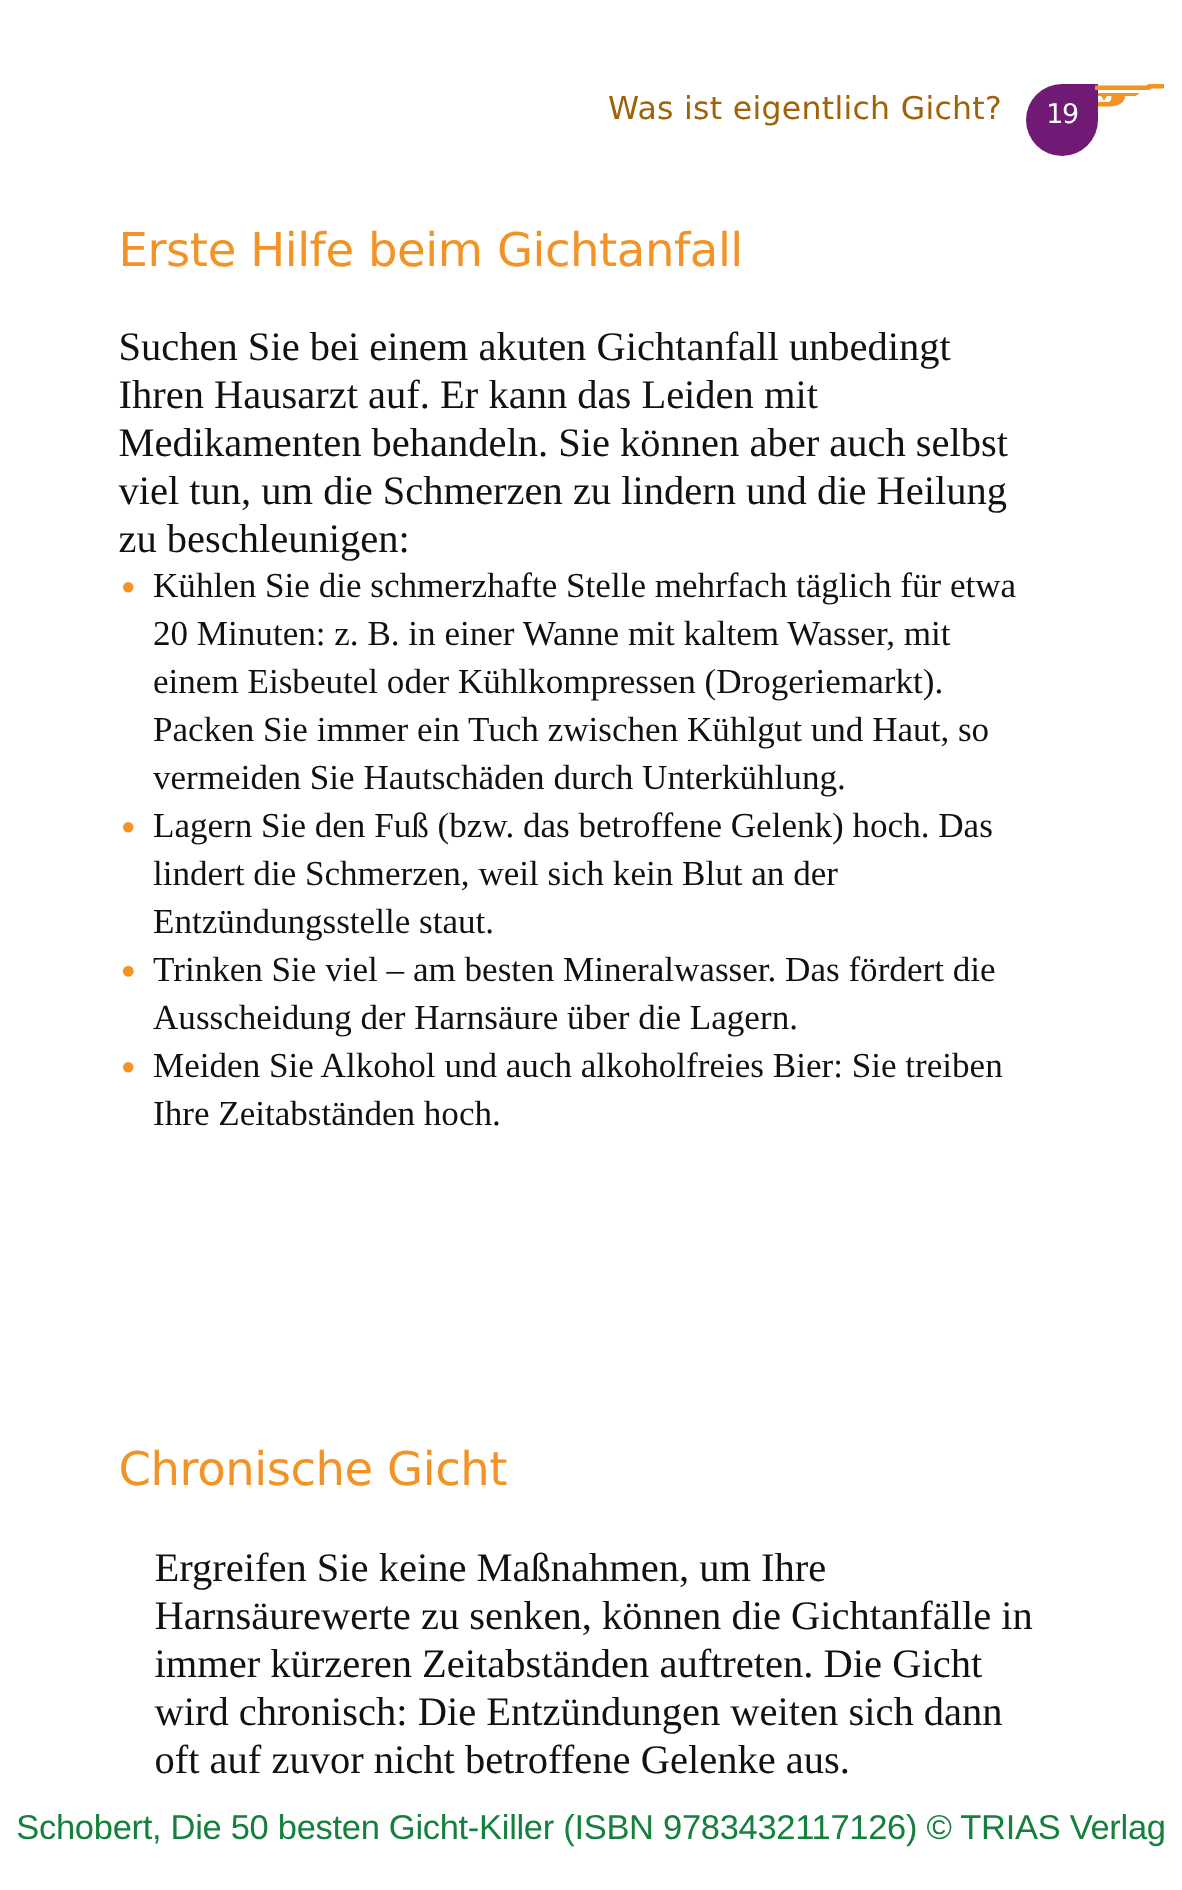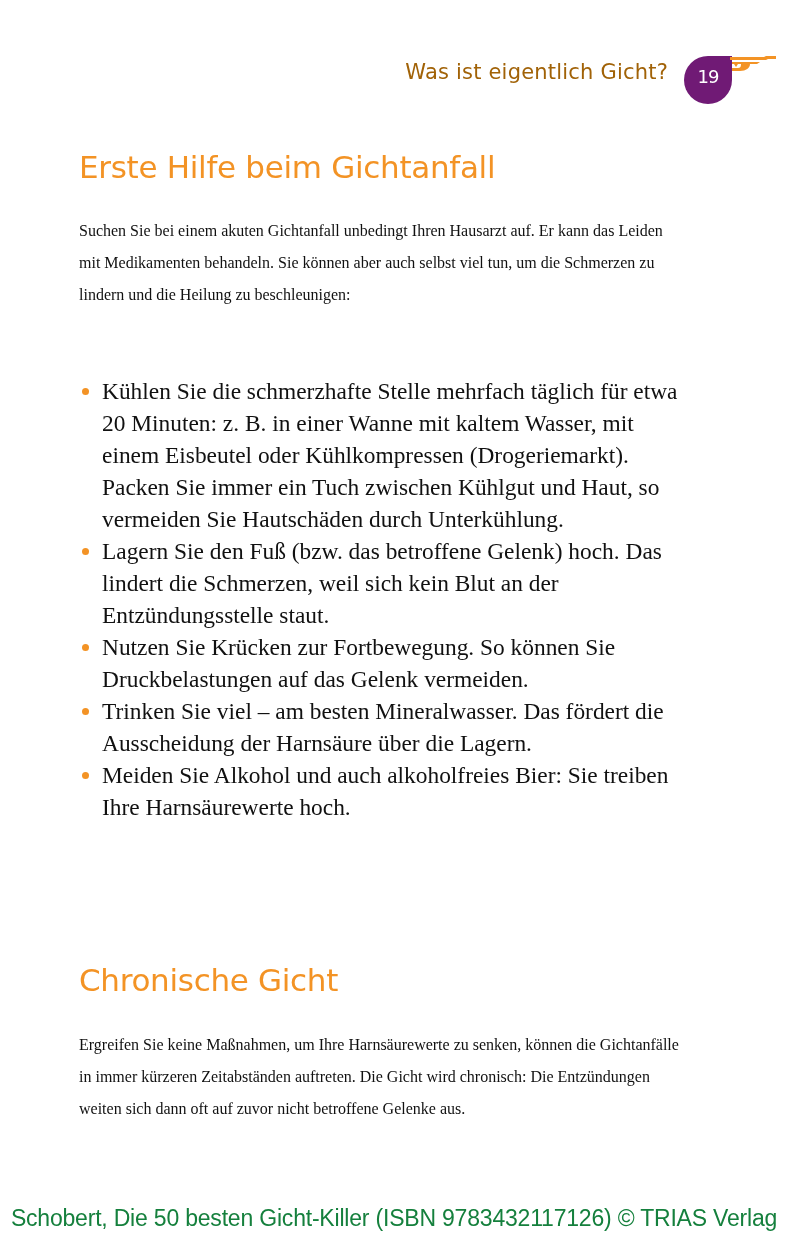--- a/index.html
+++ b/index.html
@@ -58,21 +58,21 @@
       margin: 0;
       letter-spacing: -0.3px;
     }
     .h-first { top: 149px; }
     .h-second { top: 962px; }
     .body-text {
       position: absolute;
       left: 79px;
       width: 600px;
       font-family: "Liberation Serif", serif;
-      font-size: 16px;
+      font-size: 27px;
       line-height: 32px;
       color: #111111;
       margin: 0;
     }
     .p-intro { top: 215px; }
     .bullets {
       position: absolute;
       left: 79px;
       top: 375px;
       width: 600px;
@@ -90,21 +90,21 @@
     }
     .bullets li .dot {
       position: absolute;
       left: 3px;
       top: 13px;
       width: 7px;
       height: 7px;
       border-radius: 50%;
       background: #f39325;
     }
-    .p-chronic { top: 1029px; }
+    .p-chronic { top: 1029px; margin-left: 24px; }
     .footer {
       position: absolute;
       left: 0;
       right: 0;
       top: 1205px;
       text-align: center;
       font-family: "Liberation Sans", sans-serif;
       font-size: 23px;
       color: #15803d;
       letter-spacing: -0.2px;
@@ -124,22 +124,22 @@
   <path d="M4 8 L6 11 L8 8 Z" fill="#f39325"></path>
 </svg>
 
 <h2 class="heading h-first">Erste Hilfe beim Gichtanfall</h2>
 
 <p class="body-text p-intro">Suchen Sie bei einem akuten Gichtanfall unbedingt Ihren Hausarzt auf. Er kann das Leiden mit Medikamenten behandeln. Sie können aber auch selbst viel tun, um die Schmerzen zu lindern und die Heilung zu beschleunigen:</p>
 
 <ul class="bullets">
   <li><span class="dot"></span><span>Kühlen Sie die schmerzhafte Stelle mehrfach täglich für etwa 20 Minuten: z. B. in einer Wanne mit kaltem Wasser, mit einem Eisbeutel oder Kühlkompressen (Drogeriemarkt). Packen Sie immer ein Tuch zwischen Kühlgut und Haut, so vermeiden Sie Hautschäden durch Unterkühlung.</span></li>
   <li><span class="dot"></span><span>Lagern Sie den Fuß (bzw. das betroffene Gelenk) hoch. Das lindert die Schmerzen, weil sich kein Blut an der Entzündungsstelle staut.</span></li>
-  <li><span class="dot"></span><span>Nutzen Sie Krücken zur Fortbewegung. So können Sie Druckbelastungen auf das Gelenk vermeiden.</span></li>
+  <li><span class="dot"></span></li>
   <li><span class="dot"></span><span>Trinken Sie viel – am besten Mineralwasser. Das fördert die Ausscheidung der Harnsäure über die Lagern.</span></li>
-  <li><span class="dot"></span><span>Meiden Sie Alkohol und auch alkoholfreies Bier: Sie treiben Ihre Harnsäurewerte hoch.</span></li>
+  <li><span class="dot"></span><span>Meiden Sie Alkohol und auch alkoholfreies Bier: Sie treiben Ihre Zeitabständen hoch.</span></li>
 </ul>
 
 <h2 class="heading h-second">Chronische Gicht</h2>
 
 <p class="body-text p-chronic">Ergreifen Sie keine Maßnahmen, um Ihre Harnsäurewerte zu senken, können die Gichtanfälle in immer kürzeren Zeitabständen auftreten. Die Gicht wird chronisch: Die Entzündungen weiten sich dann oft auf zuvor nicht betroffene Gelenke aus.</p>
 
 <div class="footer">Schobert, Die 50 besten Gicht-Killer (ISBN 9783432117126) © TRIAS Verlag</div>
 
 </body></html>

